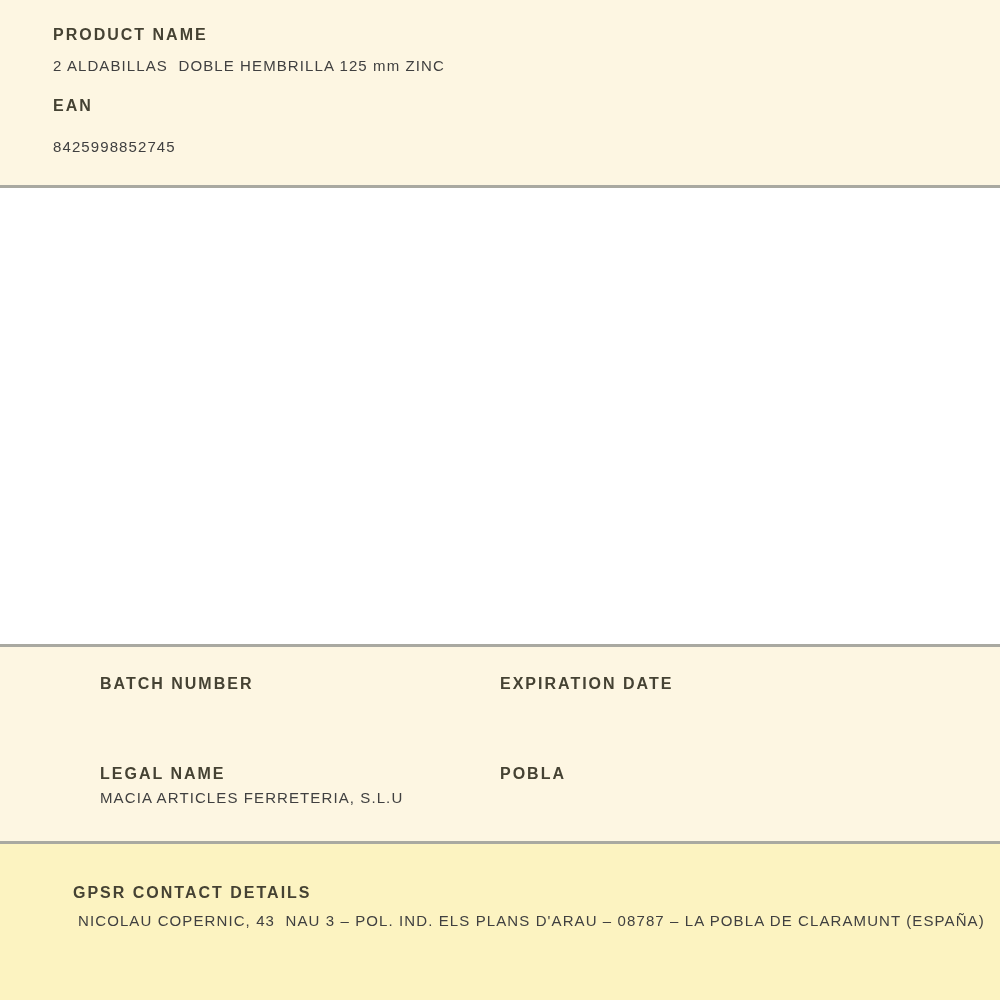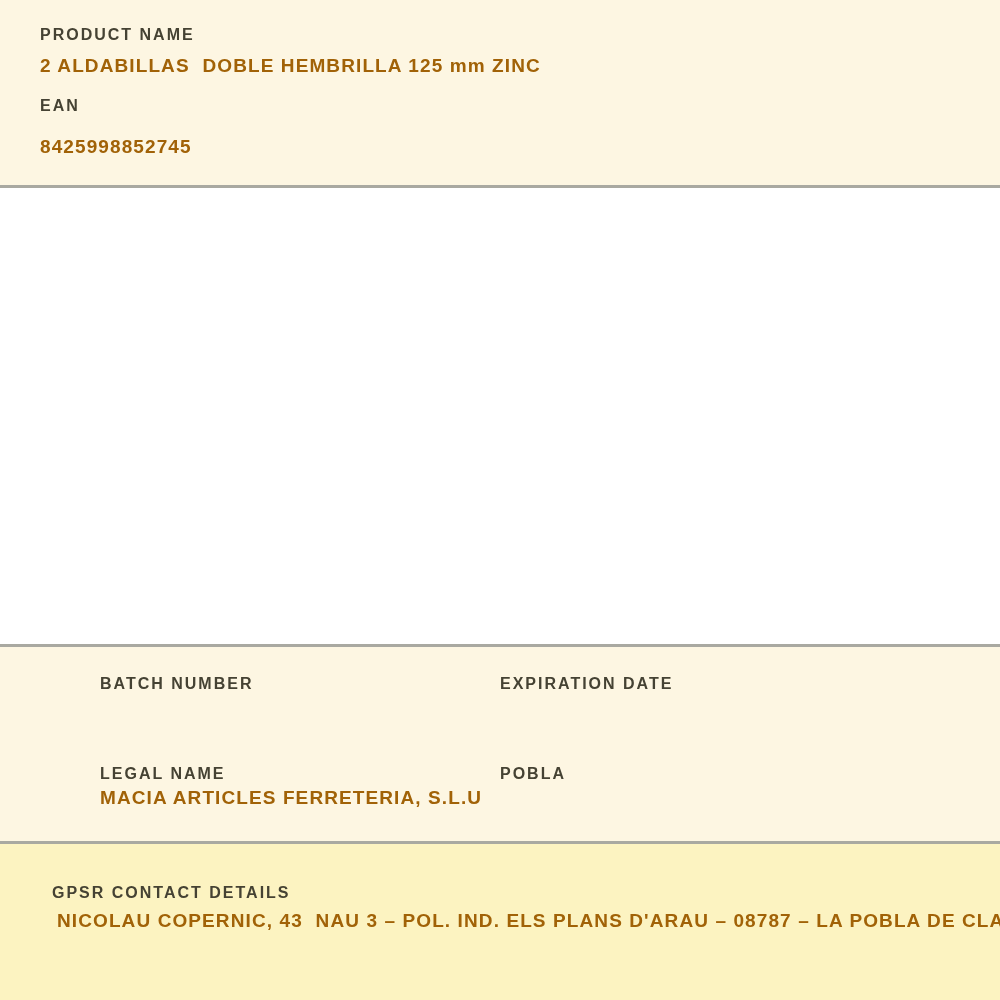--- a/index.html
+++ b/index.html
@@ -9,42 +9,42 @@
   body {
     width: 1000px;
     height: 1000px;
     overflow: hidden;
     font-family: "Liberation Sans", sans-serif;
     background: #ffffff;
   }
   .sec { box-sizing: border-box; width: 1000px; }
 
   
-  .top    { height: 185px; background: #fdf6e2; padding: 26px 0 0 40px; }
+  .top    { height: 185px; background: #fdf6e2; padding: 26px 0 0 53px; }
   .middle { height: 456px; background: #ffffff; }
   .info   { height: 194px; background: #fdf6e2; padding-top: 28px; }
-  .gpsr   { height: 156px; background: #fcf3c1; padding: 40px 0 0 52px; }
+  .gpsr   { height: 156px; background: #fcf3c1; padding: 40px 0 0 73px; }
 
   .divider { height: 3px; width: 1000px; background: #a9a9a1; }
 
   
   .label {
     font-weight: 700;
     font-size: 16px;
     line-height: 18px;
     letter-spacing: 2px;
     color: #454233;
     white-space: pre;
   }
   .value {
-    font-weight: 700;
-    font-size: 19px;
+    font-weight: 400;
+    font-size: 15px;
     line-height: 18px;
     letter-spacing: 1.1px;
-    color: #a16207;
+    color: #404040;
     white-space: pre;
   }
 
   
   .top .pname { margin-top: 13px; }
   .top .ean-l { margin-top: 22px; }
   .top .ean-v { margin-top: 23px; }
 
   
   .info-grid {

